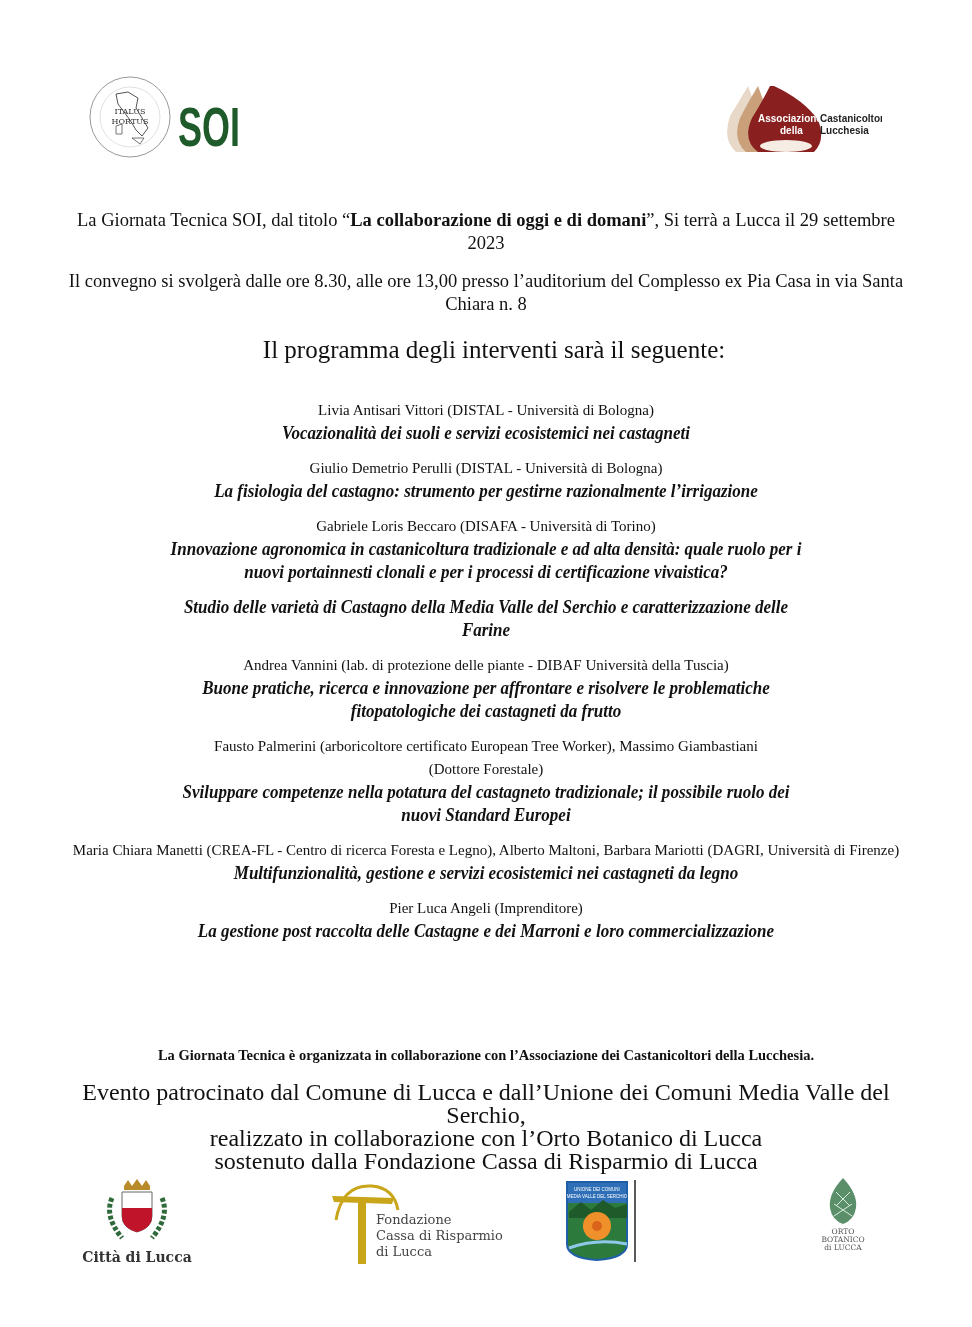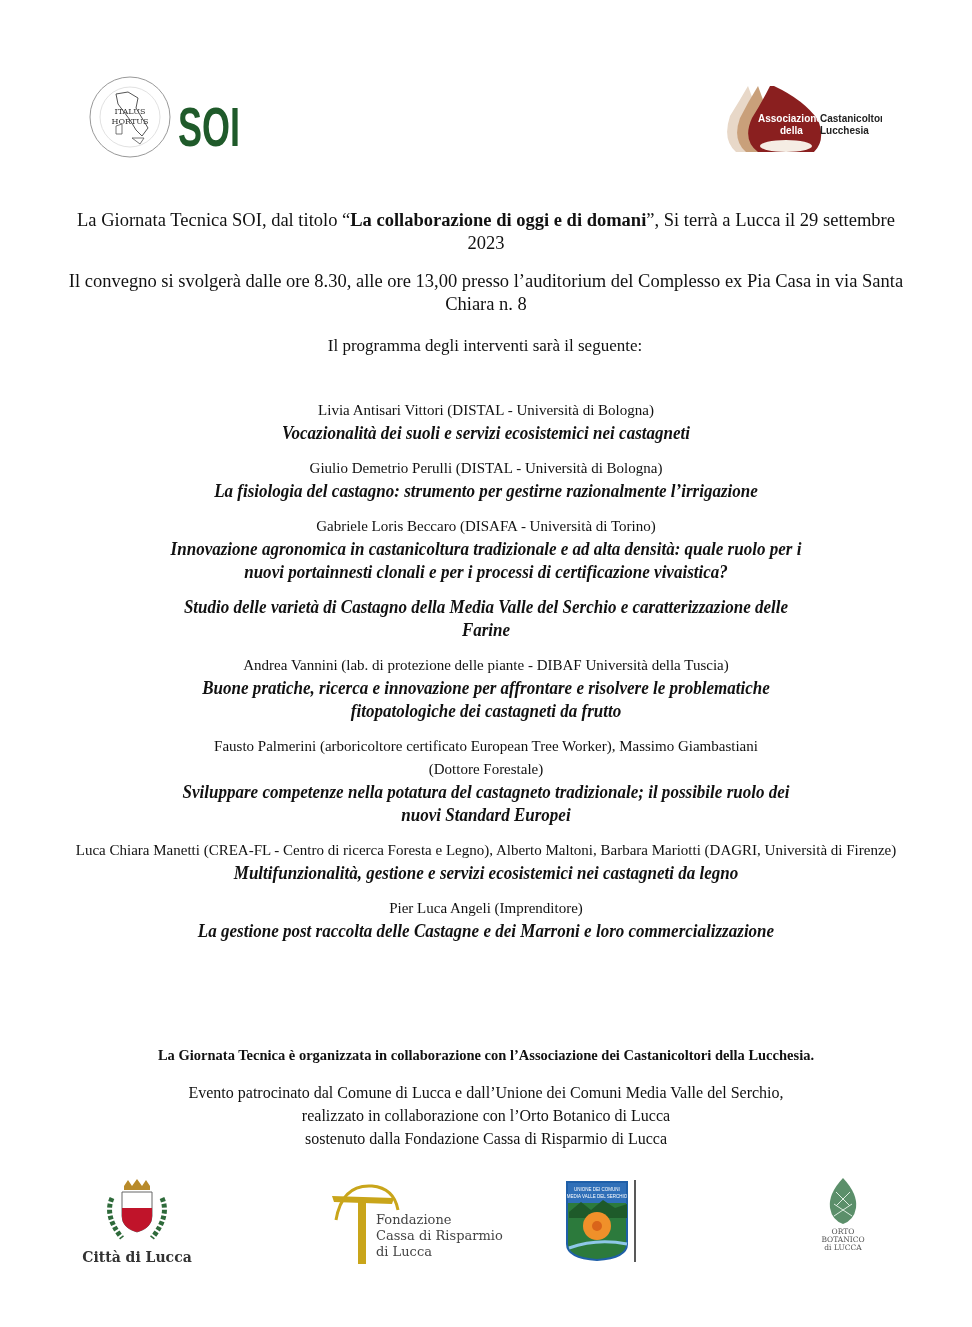--- a/index.html
+++ b/index.html
@@ -8,30 +8,30 @@
     .abs { position: absolute; }
     .center { text-align: center; }
 
     
     #soi-logo { left: 86px; top: 72px; width: 160px; height: 90px; }
     #acl-logo { left: 722px; top: 80px; width: 160px; height: 82px; }
 
     .intro { left: 60px; width: 852px; font-size: 18.5px; line-height: 23px; }
     #intro1 { top: 209px; }
     #intro2 { top: 270px; text-align: center; }
-    #program-heading { left: 59px; width: 852px; top: 336px; font-size: 17px; }
+    #program-heading { left: 68px; width: 852px; top: 336px; font-size: 25px; }
 
     .speakers { left: 60px; width: 852px; top: 399px; }
     .entry { margin-bottom: 12px; }
     .entry .name { font-size: 15px; line-height: 23px; }
     .entry .title { font-size: 18.5px; line-height: 23px; font-weight: bold; font-style: italic;
                     transform: scaleX(0.92); transform-origin: center; }
 
     #organized { left: 60px; width: 852px; top: 1046px; font-size: 14.5px; line-height: 18px; font-weight: bold; }
-    #patronage { left: 60px; width: 852px; top: 1081px; font-size: 16px; line-height: 23px; }
+    #patronage { left: 60px; width: 852px; top: 1081px; font-size: 24px; line-height: 23px; }
 
     
     #lucca-logo { left: 82px; top: 1176px; width: 110px; height: 92px; }
     #fondazione-logo { left: 328px; top: 1180px; width: 180px; height: 86px; }
     #unione-logo { left: 565px; top: 1178px; width: 75px; height: 86px; }
     #orto-logo { left: 808px; top: 1176px; width: 70px; height: 78px; }
     .logo-caption { font-family: "DejaVu Serif", serif; }
   </style>
 </head>
 <body>
@@ -87,21 +87,21 @@
   </div>
   <div class="entry">
     <div class="name">Andrea Vannini (lab. di protezione delle piante - DIBAF Università della Tuscia)</div>
     <div class="title" style="padding:0 70px">Buone pratiche, ricerca e innovazione per affrontare e risolvere le problematiche fitopatologiche dei castagneti da frutto</div>
   </div>
   <div class="entry">
     <div class="name" style="padding:0 150px">Fausto Palmerini (arboricoltore certificato European Tree Worker), Massimo Giambastiani (Dottore Forestale)</div>
     <div class="title" style="padding:0 80px">Sviluppare competenze nella potatura del castagneto tradizionale; il possibile ruolo dei nuovi Standard Europei</div>
   </div>
   <div class="entry">
-    <div class="name">Luca Chiara Manetti (CREA-FL - Centro di ricerca Foresta e Legno), Alberto Maltoni, Barbara Mariotti (DAGRI, Università di Firenze)</div>
+    <div class="name">Maria Chiara Manetti (CREA-FL - Centro di ricerca Foresta e Legno), Alberto Maltoni, Barbara Mariotti (DAGRI, Università di Firenze)</div>
     <div class="title">Multifunzionalità, gestione e servizi ecosistemici nei castagneti da legno</div>
   </div>
   <div class="entry">
     <div class="name">Pier Luca Angeli (Imprenditore)</div>
     <div class="title">La gestione post raccolta delle Castagne e dei Marroni e loro commercializzazione</div>
   </div>
 </div>
 
 <div id="organized" class="abs center">La Giornata Tecnica è organizzata in collaborazione con l’Associazione dei Castanicoltori della Lucchesia.</div>
 

